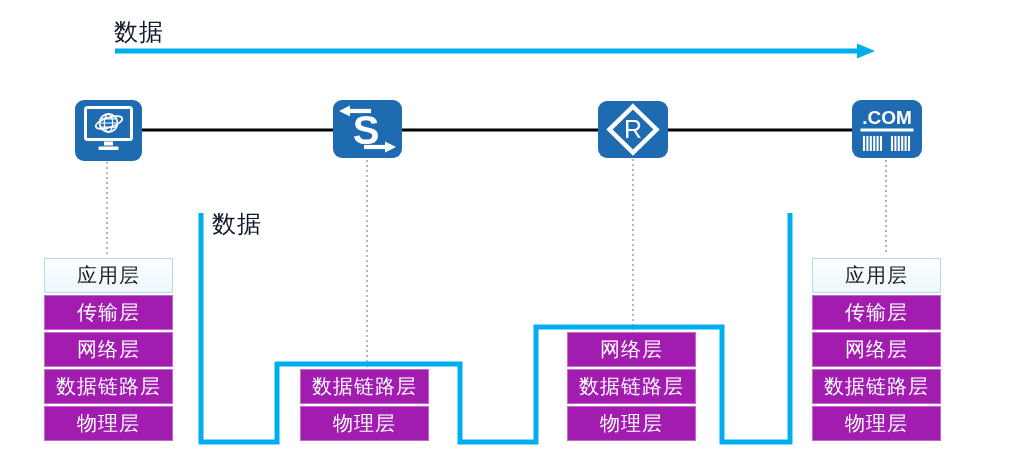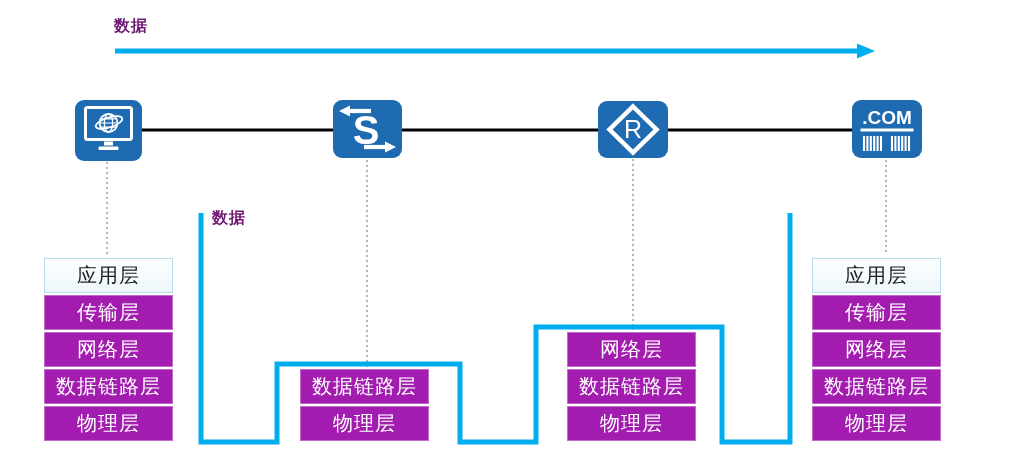--- a/index.html
+++ b/index.html
@@ -2,21 +2,21 @@
 <html><head>
 <meta charset="utf-8">
 <style>
   html,body{margin:0;padding:0;background:#fff;}
   .canvas{
     position:relative;width:1018px;height:462px;background:#ffffff;overflow:hidden;
     font-family:"Liberation Sans","DejaVu Sans",sans-serif;
   }
   .bg-svg{position:absolute;left:0;top:0;z-index:1;}
   .icon-svg{position:absolute;z-index:3;}
-  .lbl{position:absolute;z-index:4;font-size:16px;color:#701a75;letter-spacing:1px;font-weight:bold;}
+  .lbl{position:absolute;z-index:4;font-size:24px;color:#0f172a;letter-spacing:1px;}
   .lbl-top{left:114px;top:16px;}
   .lbl-mid{left:212px;top:208px;}
   .stack{position:absolute;z-index:2;display:flex;flex-direction:column;gap:2px;width:129px;}
   .stack .row{
     height:35px;display:flex;align-items:center;justify-content:center;
     font-size:20px;color:#ffffff;background:#a21caf;
     box-shadow:inset 0 0 0 1px rgba(255,255,255,0.35);
     letter-spacing:1px;white-space:nowrap;
   }
   .stack .row.light{

